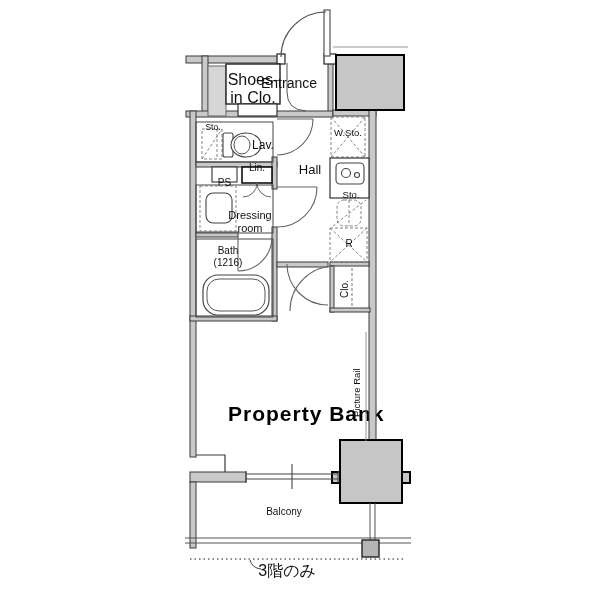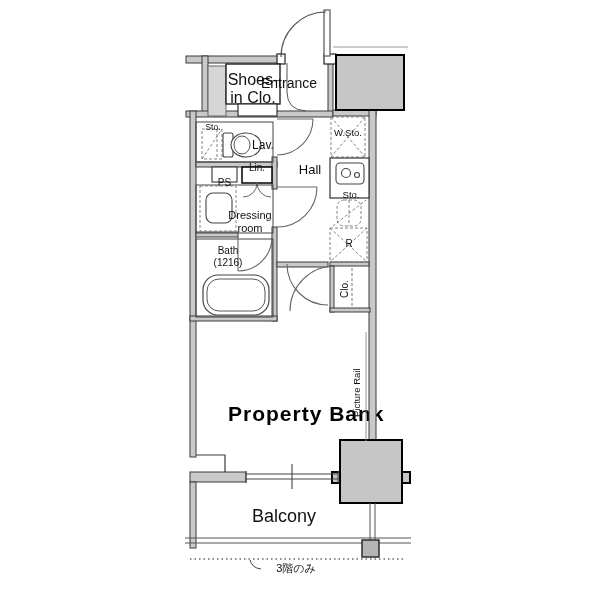--- a/index.html
+++ b/index.html
@@ -207,17 +207,17 @@
 
 <div class="lbl small" style="left:339px;top:190px;width:24px;font-size:9.5px;">Sto.</div>
 
 <div class="lbl" style="left:340px;top:238px;width:18px;font-size:10px;">R</div>
 
 <div class="lbl rot" style="left:339px;top:298px;font-size:10px;">Clo.</div>
 
 
 <div class="lbl rot" style="left:352px;top:417px;font-size:9.5px;">Picture Rail</div>
 
-<div class="lbl" style="left:252px;top:506px;width:64px;font-size:18px;text-align:center;">Balcony</div>
-
-<div class="lbl" style="left:266px;top:562px;width:60px;font-size:11px;">3階のみ</div>
+<div class="lbl" style="left:252px;top:506px;width:64px;font-size:10px;text-align:center;">Balcony</div>
+
+<div class="lbl" style="left:256px;top:562px;width:60px;font-size:16px;text-align:right;">3階のみ</div>
 
 </div>
 
 </body></html>

